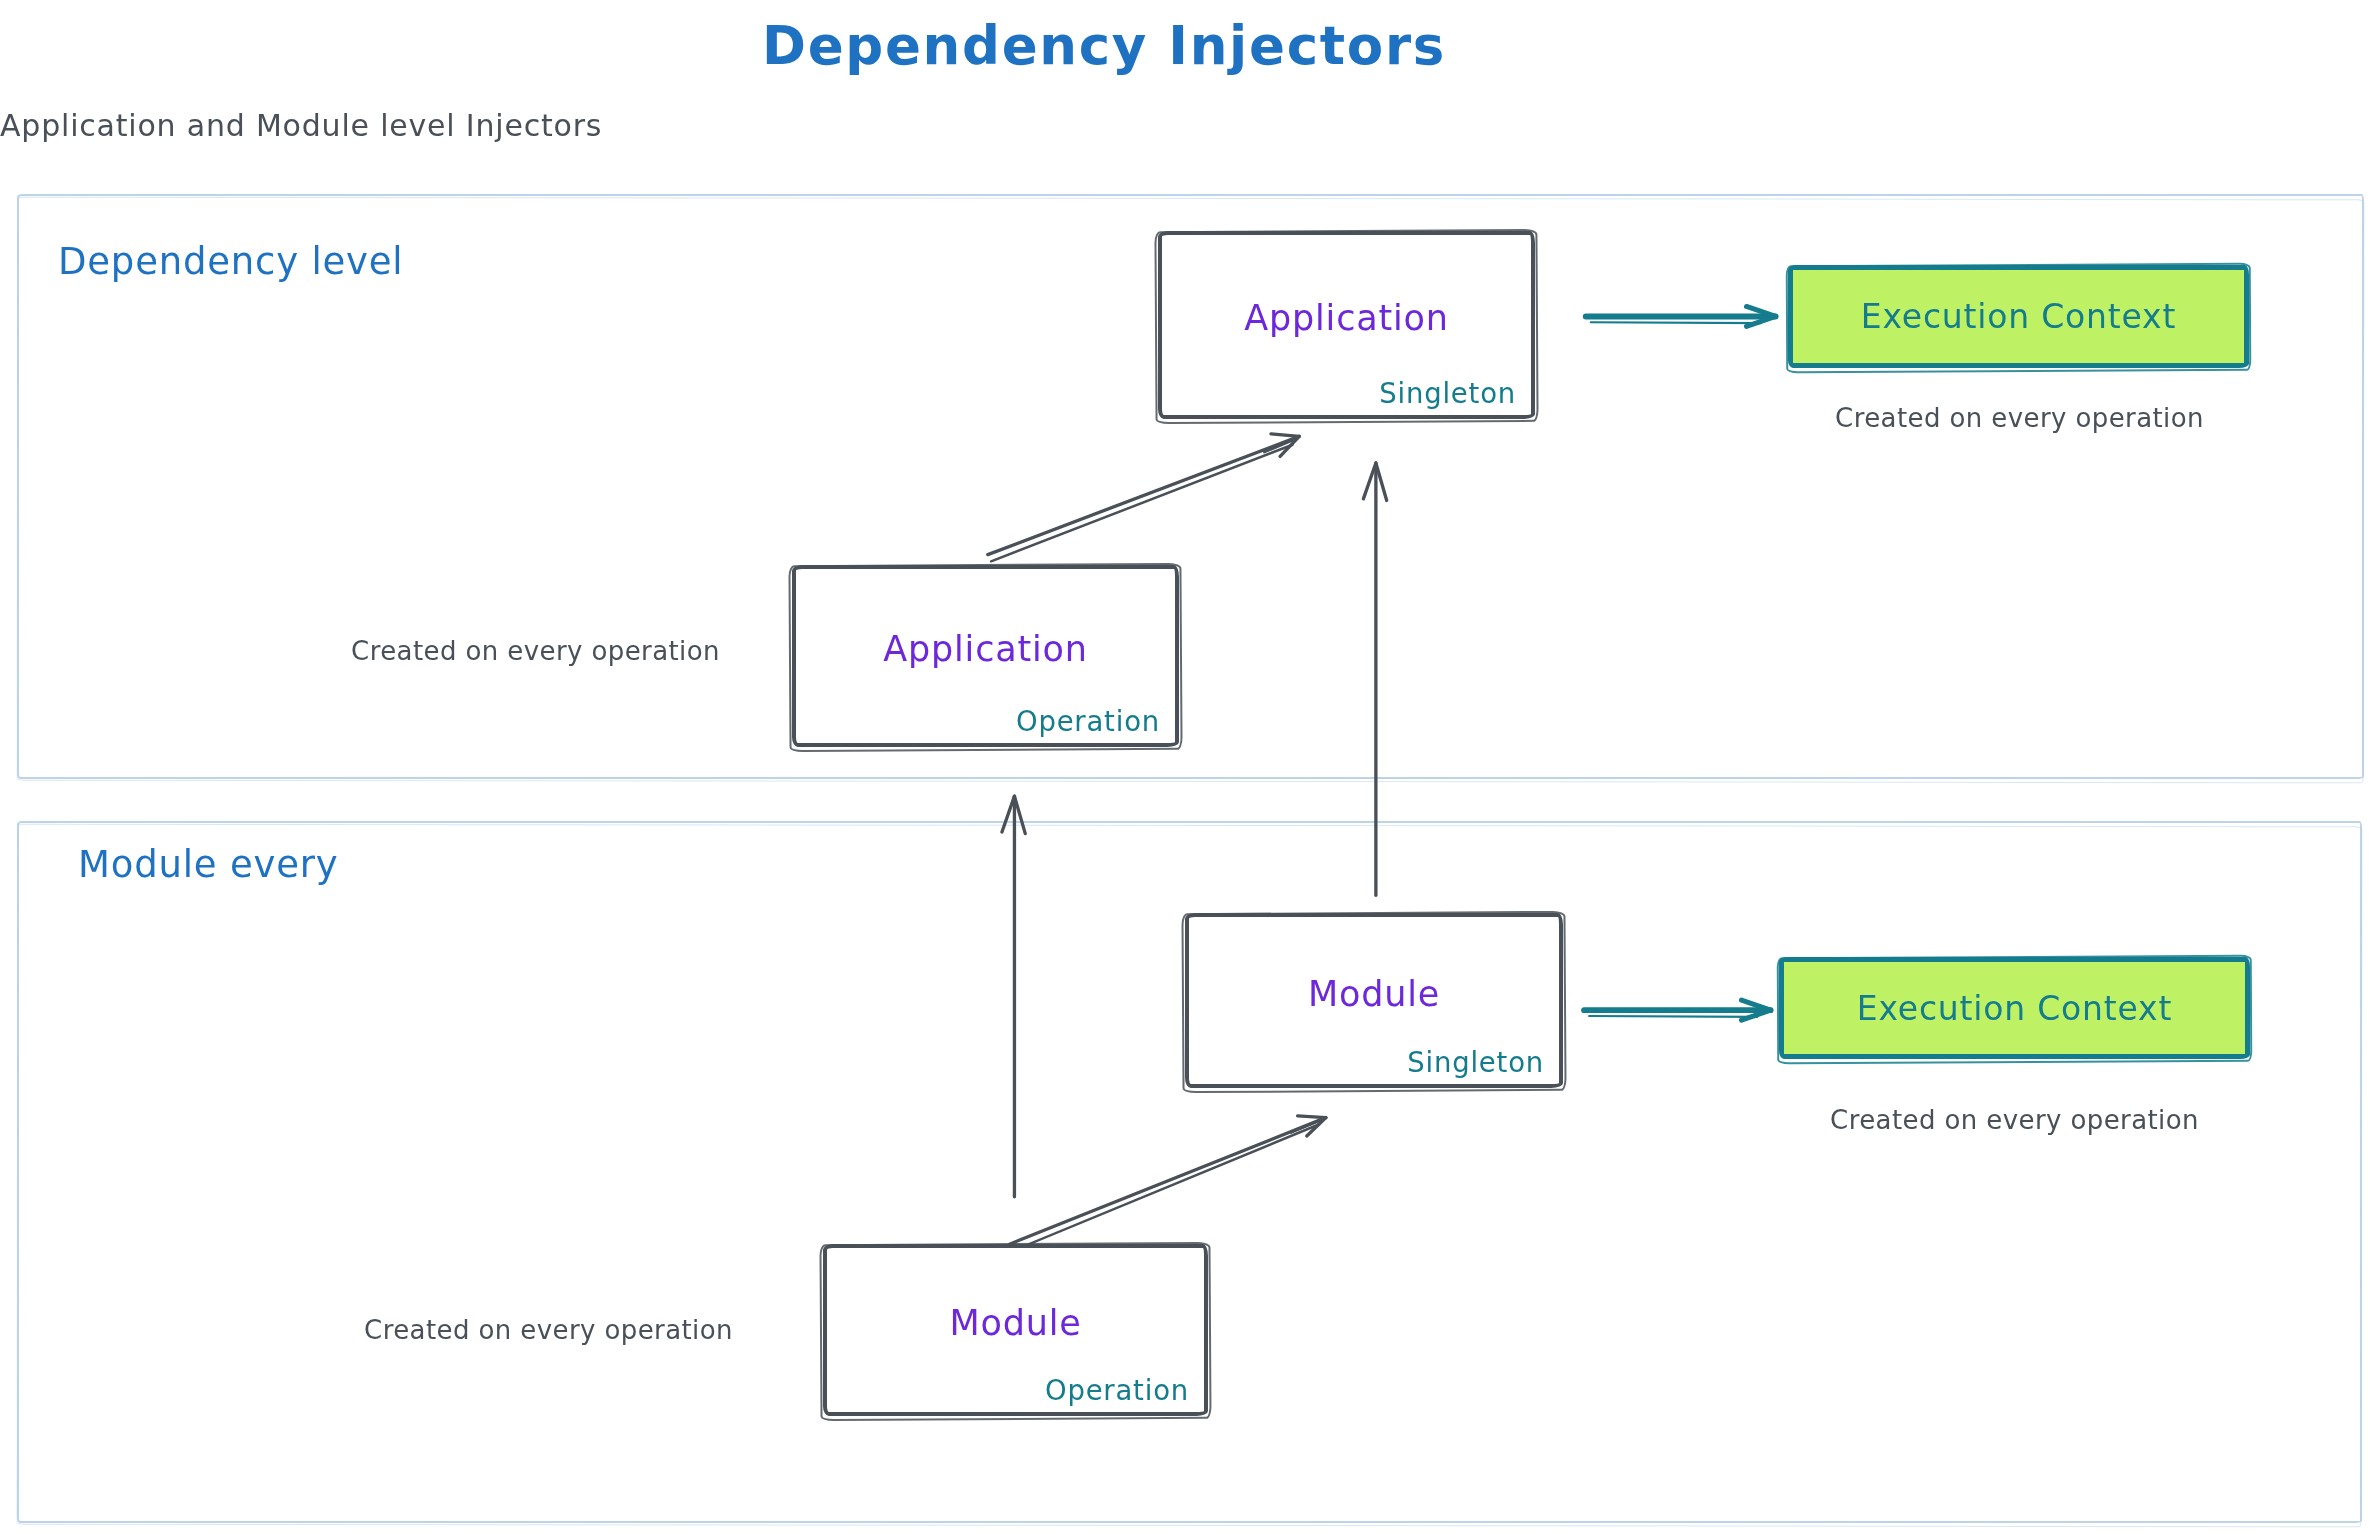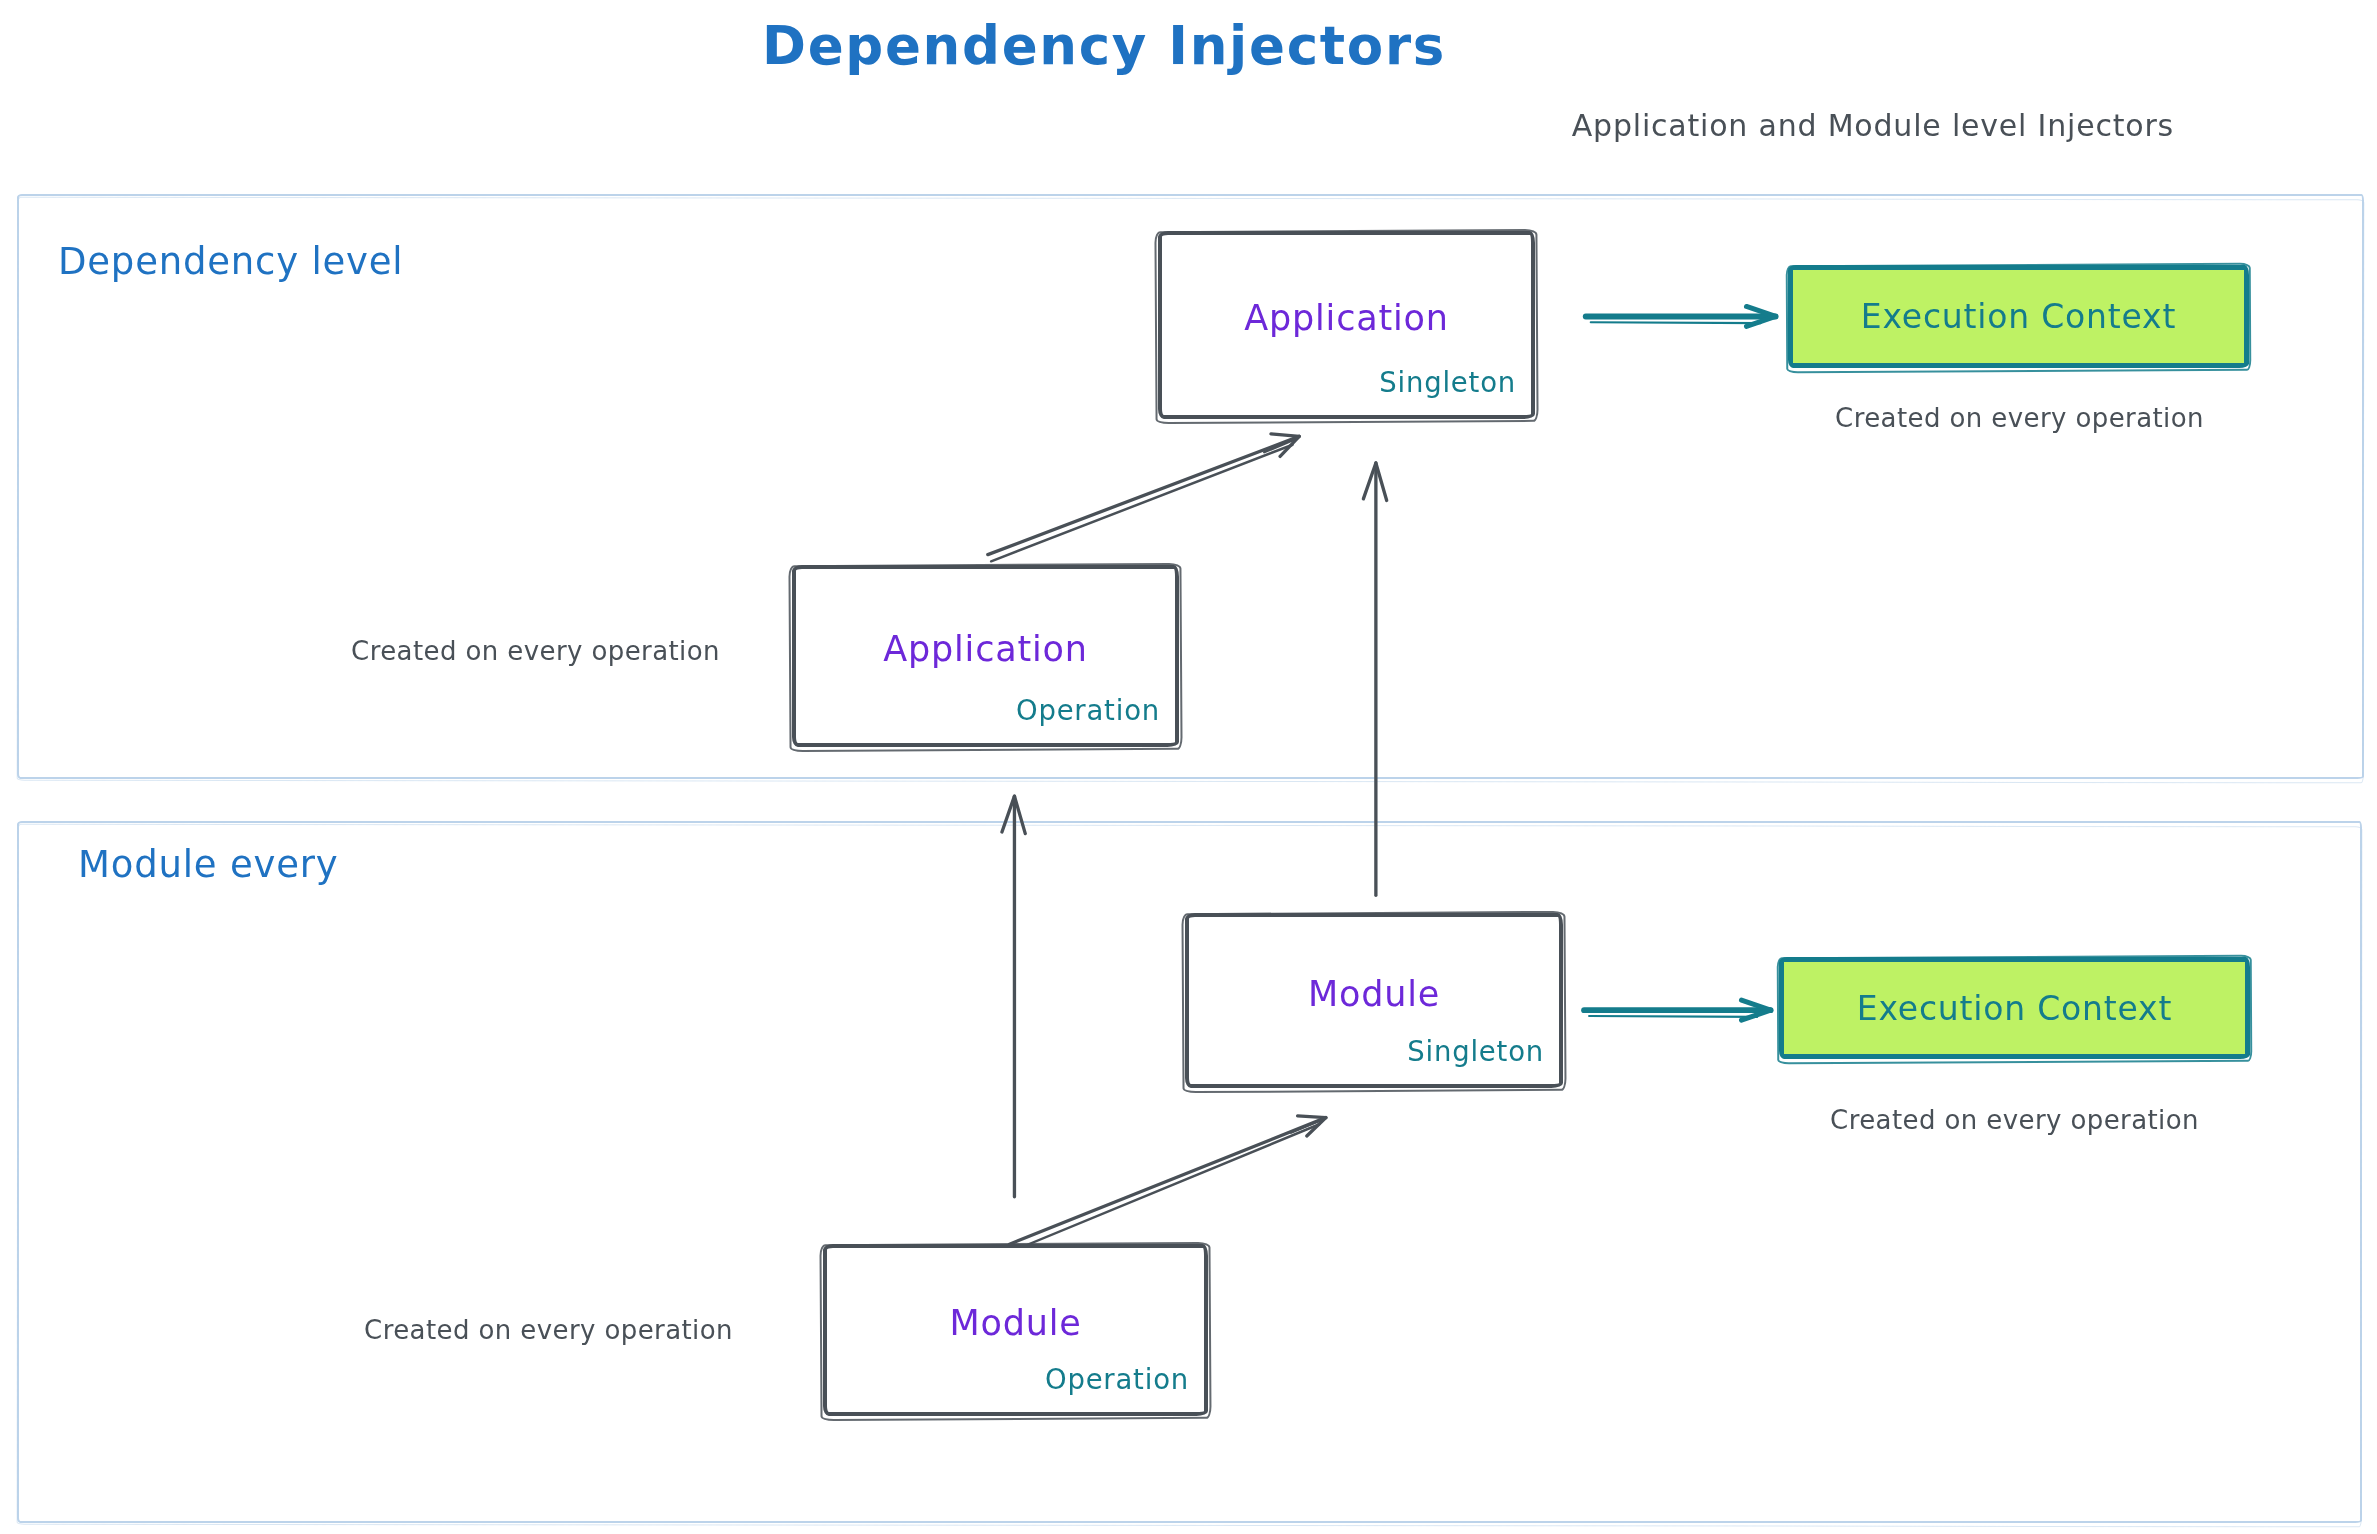--- a/index.html
+++ b/index.html
@@ -15,21 +15,21 @@
 
   
   .title{
     top:15px;left:0;width:2208px;
     text-align:center;
     font-size:53px;font-weight:bold;letter-spacing:1.7px;
     color:#1f72c2;
   }
   .subtitle{
     top:108px;left:0;width:2174px;
-    text-align:right;
+    text-align:left;
     font-size:30px;letter-spacing:0.8px;
     color:#495057;
   }
   .level-label{
     font-size:37px;letter-spacing:0.8px;
     color:#1f72c2;
   }
 
   
   .container{
@@ -57,21 +57,21 @@
     border:2.5px solid #495057;
     border-radius:5.8px 12.5px 5px 13.3px / 11.7px 5.8px 12.5px 5px;
     transform:rotate(-0.35deg);
     opacity:.85;pointer-events:none;
   }
   .node .node-title{
     font-size:35px;letter-spacing:0.8px;color:#6d28d9;
     transform:translateY(-6.7px);
   }
   .node .node-tag{
-    position:absolute;right:15px;bottom:17px;
+    position:absolute;right:15px;bottom:6px;
     font-size:27.5px;letter-spacing:0.8px;color:#147c8c;
   }
 
   .ec-node{
     box-sizing:border-box;
     border:5px solid #147c8c;
     border-radius:8.3px 4.2px 10px 5px / 5px 10px 4.2px 8.3px;
     display:flex;align-items:center;justify-content:center;
     background:#bef264;
     text-align:right;

